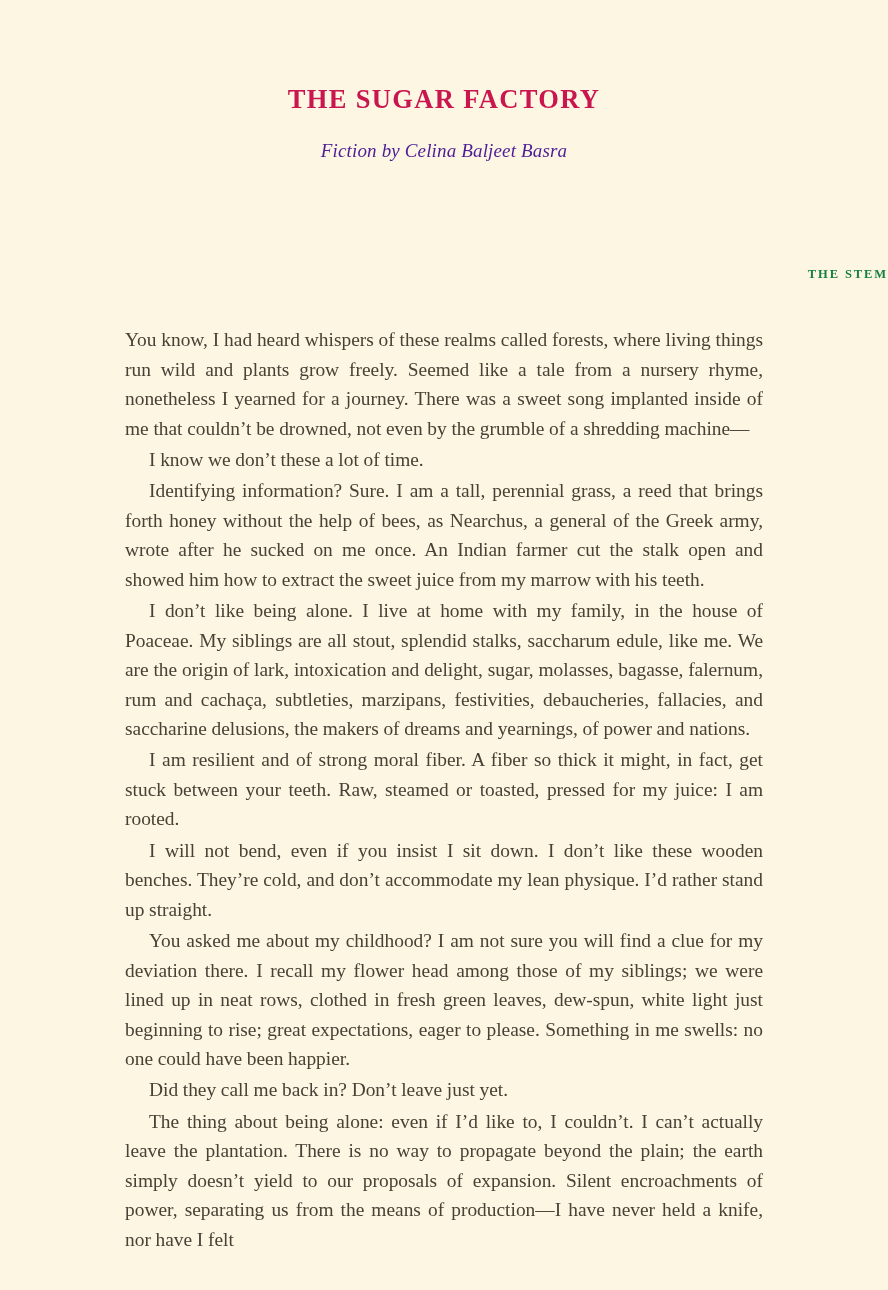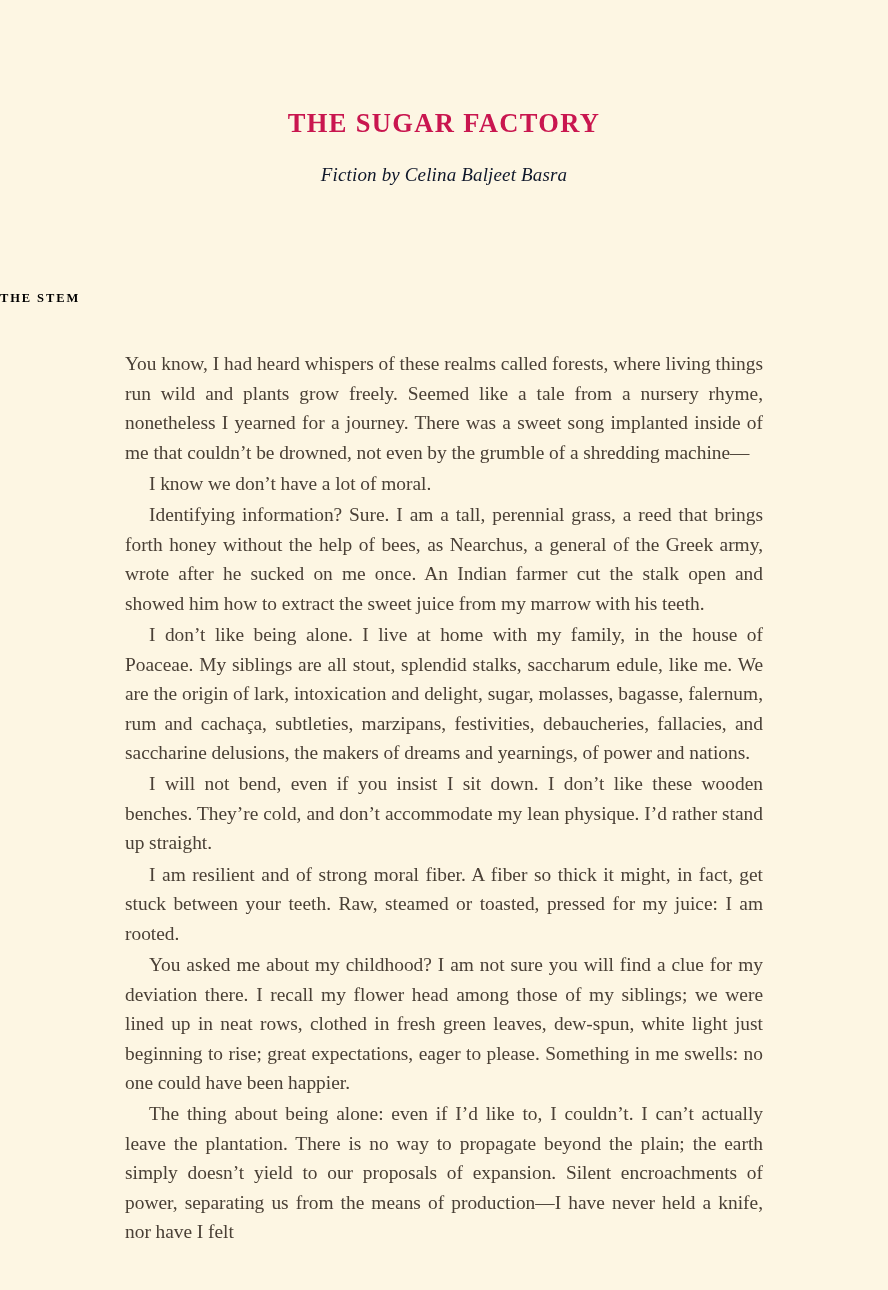--- a/index.html
+++ b/index.html
@@ -17,21 +17,21 @@
   .page {
     position: relative;
     width: 888px;
     height: 1290px;
     background: #fdf6e3;
     box-sizing: border-box;
   }
 
   
   .masthead {
-    padding-top: 108px;
+    padding-top: 84px;
     text-align: center;
   }
 
   .story-title {
     margin: 0;
     font-family: "Liberation Serif", "DejaVu Serif", serif;
     font-size: 26.5px;
     font-weight: 700;
     letter-spacing: 1.35px;
     color: #c9164f;
@@ -41,35 +41,35 @@
 
   .byline-block {
     margin-top: 22px;
   }
 
   .byline {
     margin: 0;
     font-family: "Liberation Serif", "DejaVu Serif", serif;
     font-style: italic;
     font-size: 19px;
-    color: #0f172a;
+    color: #4c1d95;
     line-height: 1.52;
     letter-spacing: 0.15px;
   }
 
   
   .section-heading {
     margin: 0;
     padding-top: 101px;
-    text-align: left;
+    text-align: right;
     font-family: "Liberation Serif", "DejaVu Serif", serif;
     font-size: 12.5px;
     font-weight: 700;
     letter-spacing: 1.9px;
-    color: #000000;
+    color: #15803d;
     text-transform: uppercase;
   }
 
   
   .article-body {
     width: 642px;
     margin: 0 auto;
     padding-top: 41px;
     color: #4a4036;
     font-size: 19.4px;
@@ -99,22 +99,23 @@
 
     <div class="byline-block">
       <p class="byline">Fiction by Celina Baljeet Basra</p>
     </div>
   </header>
 
   <h2 class="section-heading">THE STEM</h2>
 
   <div class="article-body">
     <p class="no-indent">You know, I had heard whispers of these realms called forests, where living things run wild and plants grow freely. Seemed like a tale from a nursery rhyme, nonetheless I yearned for a journey. There was a sweet song implanted inside of me that couldn’t be drowned, not even by the grumble of a shredding machine—</p>
-    <p>I know we don’t have a lot of moral.</p>
+    <p>I know we don’t these a lot of time.</p>
     <p>Identifying information? Sure. I am a tall, perennial grass, a reed that brings forth honey without the help of bees, as Nearchus, a general of the Greek army, wrote after he sucked on me once. An Indian farmer cut the stalk open and showed him how to extract the sweet juice from my marrow with his teeth.</p>
     <p>I don’t like being alone. I live at home with my family, in the house of Poaceae. My siblings are all stout, splendid stalks, saccharum edule, like me. We are the origin of lark, intoxication and delight, sugar, molasses, bagasse, falernum, rum and cachaça, subtleties, marzipans, festivities, debaucheries, fallacies, and saccharine delusions, the makers of dreams and yearnings, of power and nations.</p>
+    <p>I am resilient and of strong moral fiber. A fiber so thick it might, in fact, get stuck between your teeth. Raw, steamed or toasted, pressed for my juice: I am rooted.</p>
     <p>I will not bend, even if you insist I sit down. I don’t like these wooden benches. They’re cold, and don’t accommodate my lean physique. I’d rather stand up straight.</p>
-    <p>I am resilient and of strong moral fiber. A fiber so thick it might, in fact, get stuck between your teeth. Raw, steamed or toasted, pressed for my juice: I am rooted.</p>
     <p>You asked me about my childhood? I am not sure you will find a clue for my deviation there. I recall my flower head among those of my siblings; we were lined up in neat rows, clothed in fresh green leaves, dew-spun, white light just beginning to rise; great expectations, eager to please. Something in me swells: no one could have been happier.</p>
+    <p>Did they call me back in? Don’t leave just yet.</p>
     <p>The thing about being alone: even if I’d like to, I couldn’t. I can’t actually leave the plantation. There is no way to propagate beyond the plain; the earth simply doesn’t yield to our proposals of expansion. Silent encroachments of power, separating us from the means of production—I have never held a knife, nor have I felt</p>
   </div>
 
 </div>
 
 </body></html>

